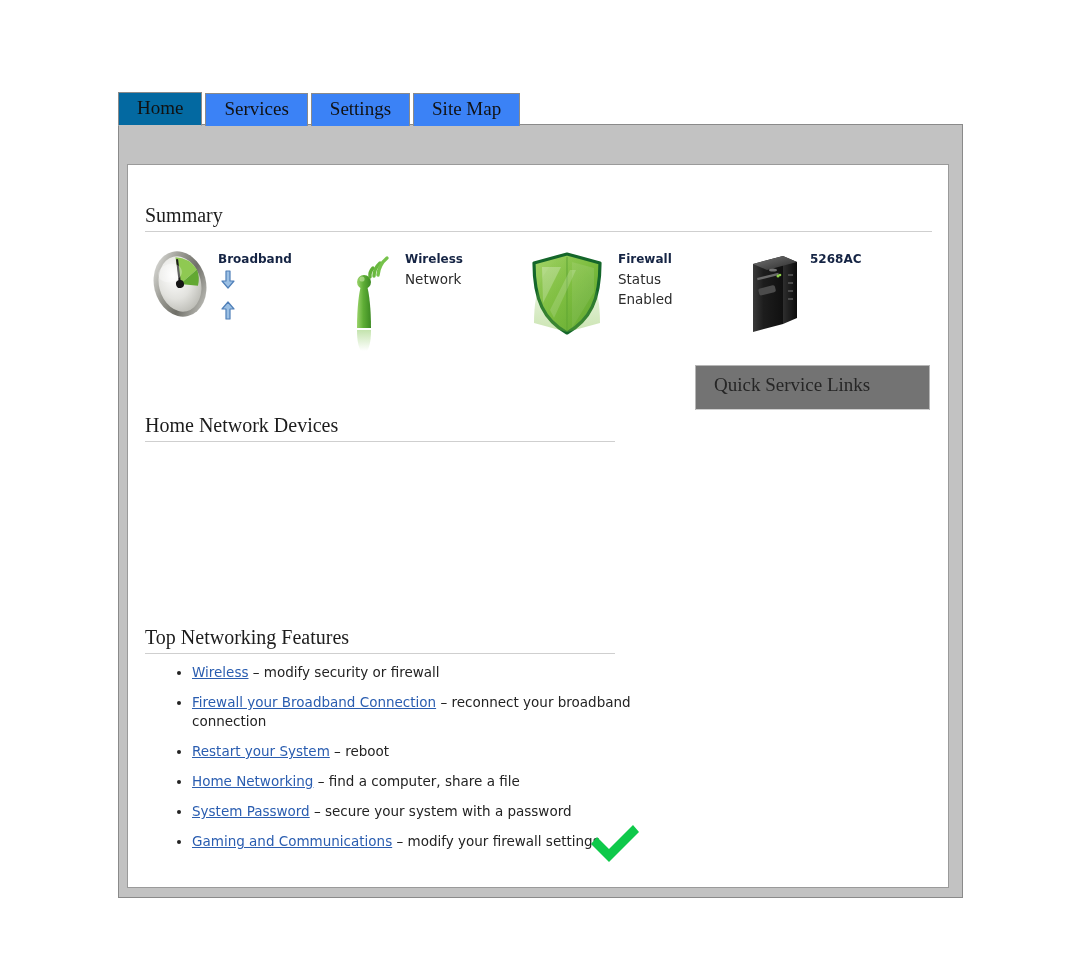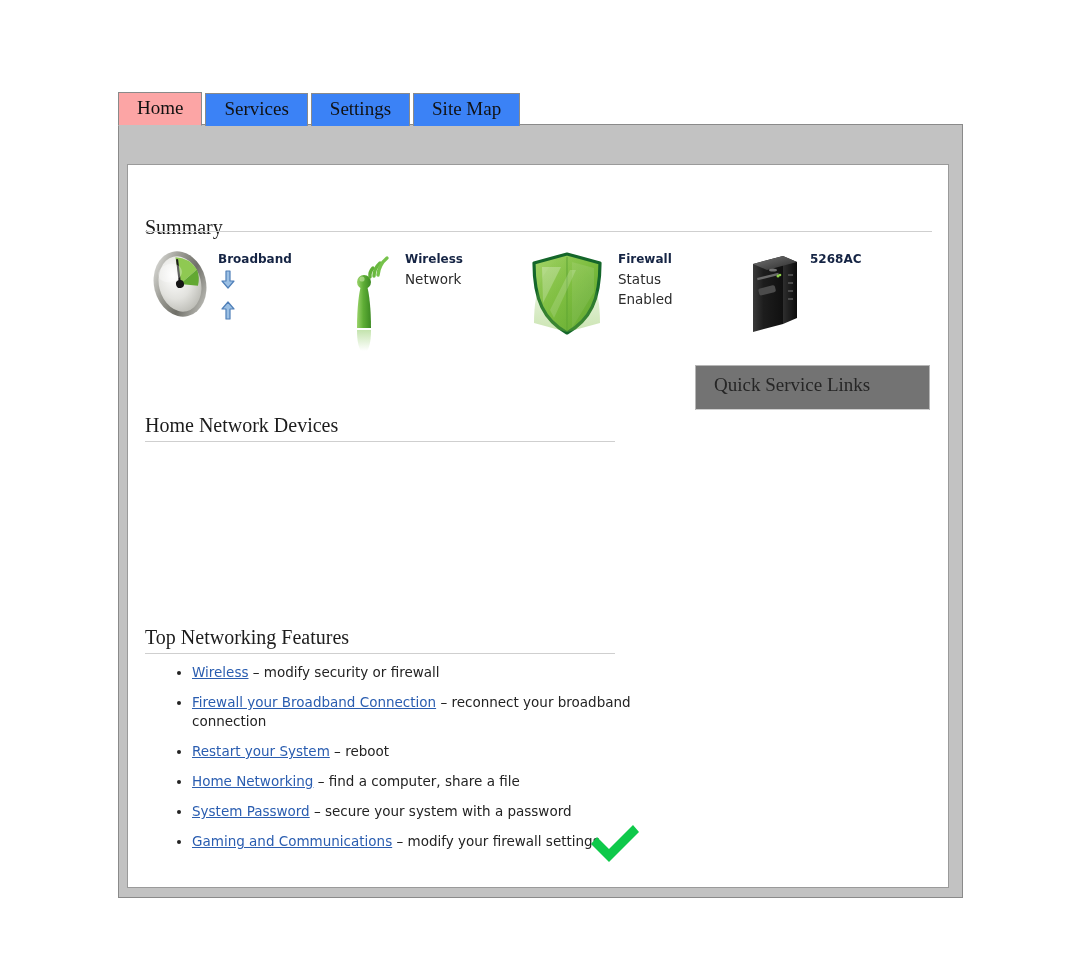--- a/index.html
+++ b/index.html
@@ -51,21 +51,21 @@
     padding: 4px 18px 5px 18px;
     border: 1px solid #8a8a8a;
     border-bottom: none;
     background: #3b82f6;
     margin-right: 3px;
     line-height: 22px;
     height: 23px;
     box-sizing: content-box;
   }
   .tab.active {
-    background: #fca5a5;
+    background: #0369a1;
     border: 1px solid #8a8a8a;
     border-bottom: 1px solid #c2c2c2;
     position: relative;
     z-index: 6;
   }
 
   
   .shell {
     position: absolute;
     left: 118px;
@@ -96,21 +96,21 @@
     font-size: 20px;
     color: #1c1c1c;
     white-space: nowrap;
   }
   .sec-rule {
     position: absolute;
     height: 1px;
     background: #cfcfcf;
   }
 
-  #summary-head { left: 145px; top: 216px; }
+  #summary-head { left: 145px; top: 204px; }
   #summary-rule { left: 145px; top: 231px; width: 787px; }
 
   #hnd-head { left: 145px; top: 414px; }
   #hnd-rule { left: 145px; top: 441px; width: 470px; }
 
   #tnf-head { left: 145px; top: 626px; }
   #tnf-rule { left: 145px; top: 653px; width: 470px; }
 
   
   .tile {

